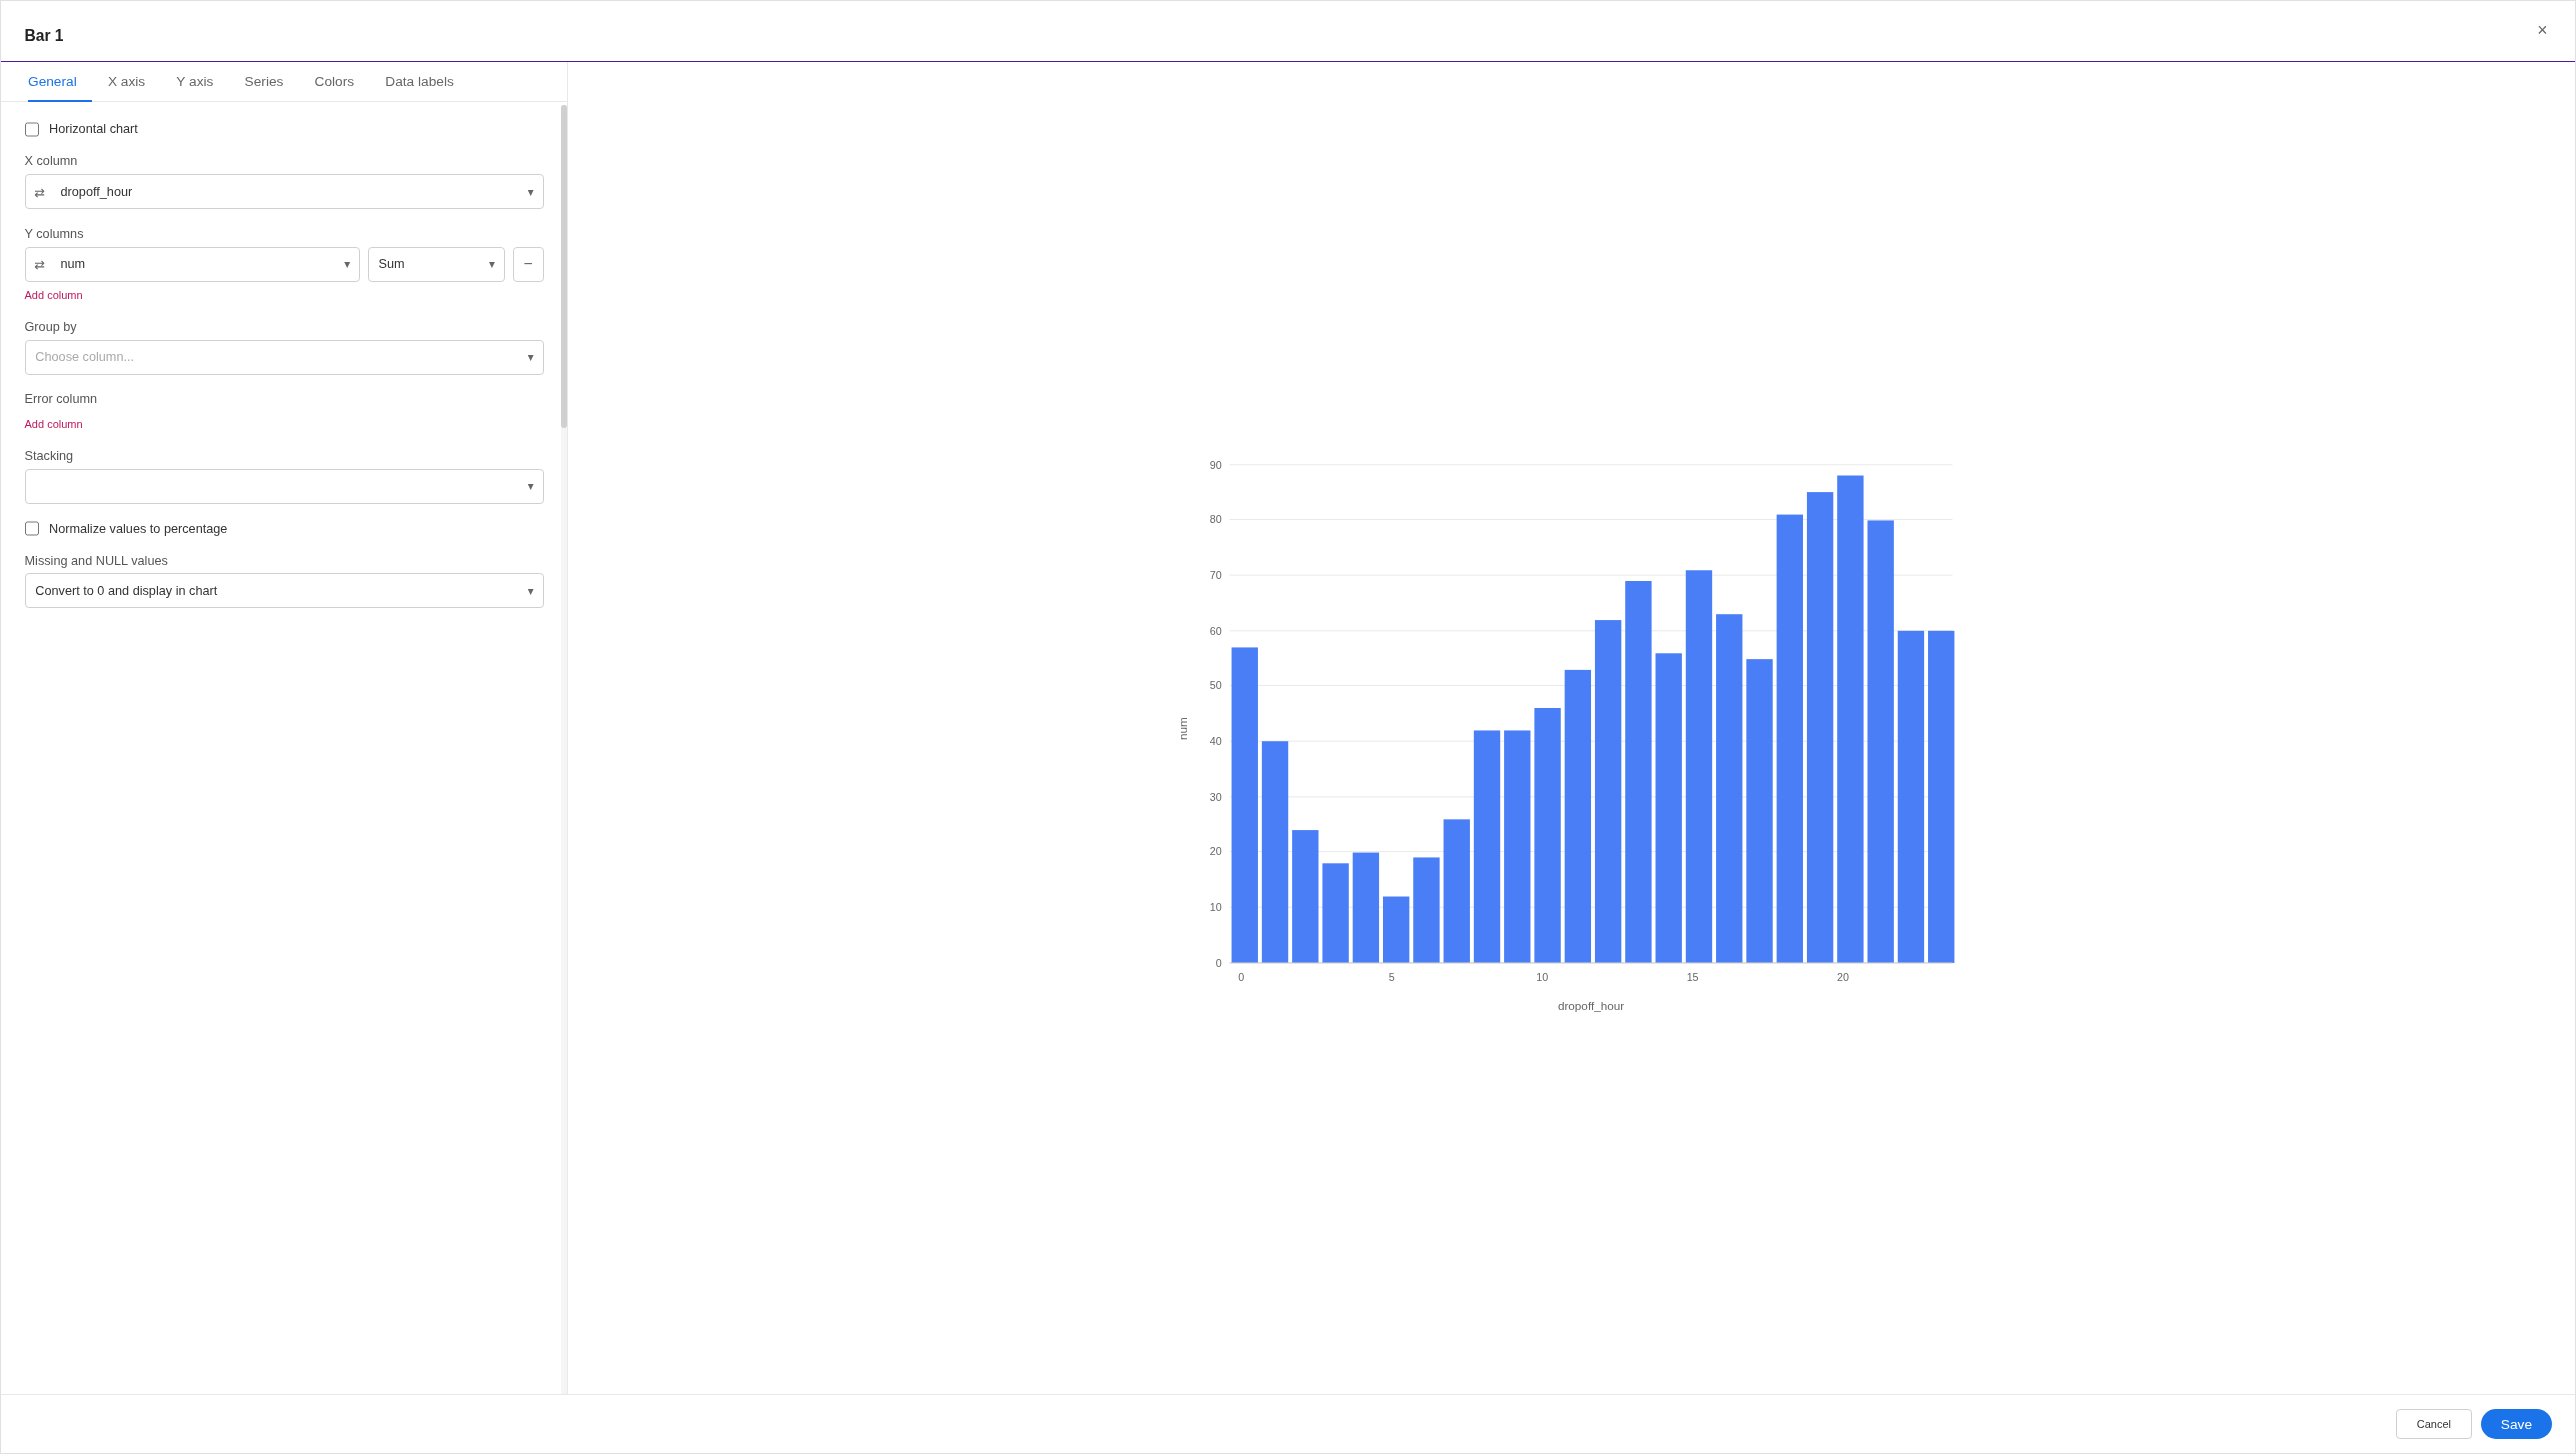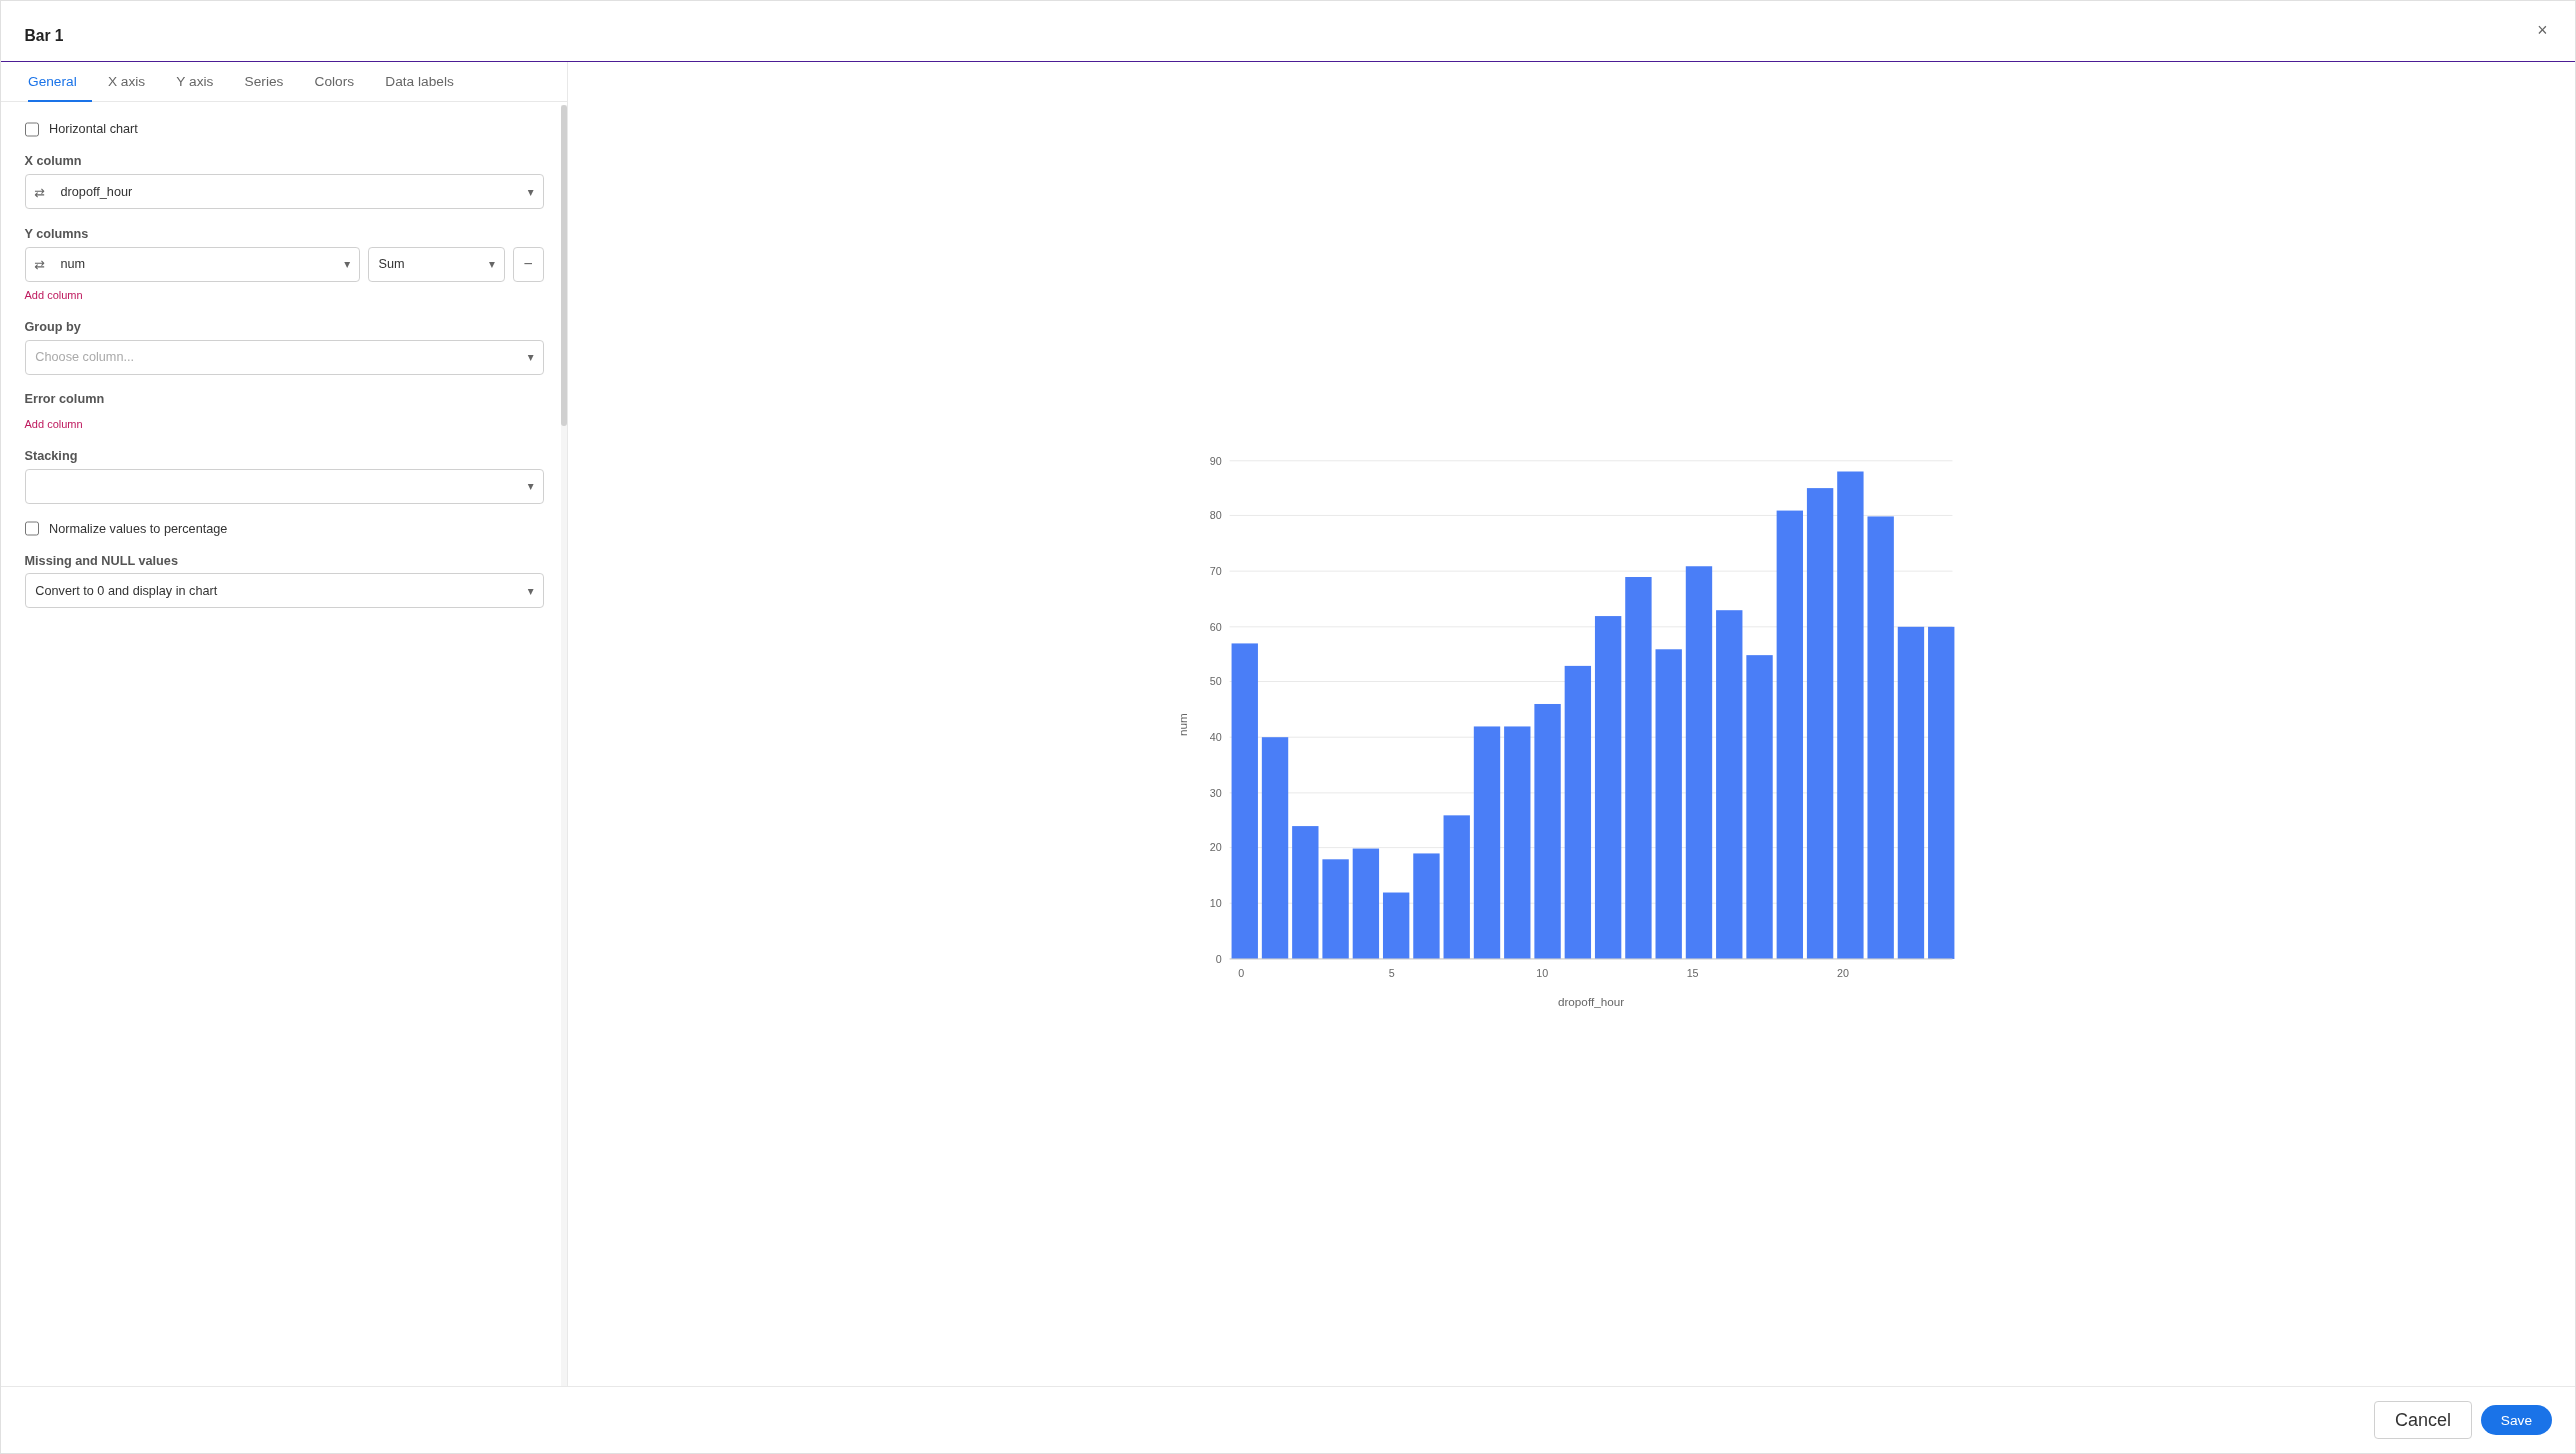--- a/index.html
+++ b/index.html
@@ -17,21 +17,21 @@
     .left-panel { width: 567px; min-width: 567px; border-right: 1px solid #e8e8e8; display: flex; flex-direction: column; overflow: hidden; }
 
     .tabs { display: flex; border-bottom: 1px solid #e8e8e8; padding: 0 27px; gap: 0; }
     .tab { padding: 11.7px 15.6px; font-size: 13.7px; color: #666; cursor: pointer; border-bottom: 2px solid transparent; margin-bottom: -1px; }
     .tab:first-child { padding-left: 0; }
     .tab.active { color: #1a73e8; border-bottom: 2px solid #1a73e8; font-weight: 500; }
 
     .panel-content { padding: 19.5px 23.5px; flex: 1; overflow-y: auto; }
 
     .form-row { margin-bottom: 17.6px; }
-    .form-label { font-size: 12.7px; color: #555; margin-bottom: 5.9px; display: block; font-weight: 700; }
+    .form-label { font-size: 12.7px; color: #555; margin-bottom: 5.9px; display: block; font-weight: 400; }
 
     .checkbox-row { display: flex; align-items: center; gap: 9.8px; margin-bottom: 17.6px; }
     .checkbox-row input[type="checkbox"] { width: 14.7px; height: 14.7px; cursor: pointer; }
     .checkbox-label { font-size: 12.7px; color: #333; text-align: center; }
 
     .select-wrapper { position: relative; }
     .select-wrapper select { width: 100%; padding: 7.8px 31px 7.8px 35px; border: 1px solid #d0d0d0; border-radius: 3.9px; background: #fff; font-size: 12.7px; color: #333; appearance: none; cursor: pointer; height: 35px; }
     .select-wrapper.no-icon select { padding-left: 9.8px; }
     .select-chevron { position: absolute; right: 9.8px; top: 50%; transform: translateY(-50%); pointer-events: none; color: #666; font-size: 11.7px; }
     .select-icon { position: absolute; left: 9.8px; top: 50%; transform: translateY(-50%); pointer-events: none; color: #666; font-size: 12.7px; }
@@ -45,21 +45,21 @@
 
     
     .right-panel { flex: 1; padding: 19.5px 29px; display: flex; align-items: center; justify-content: center; position: relative; }
 
     .chart-area { width: 100%; height: 100%; display: flex; align-items: center; justify-content: center; }
 
     svg.chart { width: 801px; height: 567px; }
 
     
     .dialog-footer { display: flex; justify-content: flex-end; align-items: center; padding: 13.7px 23.5px; border-top: 1px solid #e8e8e8; gap: 9.8px; }
-    .cancel-btn { background: #fff; border: 1px solid #d0d0d0; border-radius: 3.9px; padding: 7.8px 19.5px; font-size: 18px; color: #333; cursor: pointer; }
+    .cancel-btn { background: #fff; border: 1px solid #d0d0d0; border-radius: 3.9px; padding: 7.8px 19.5px; font-size: 11px; color: #333; cursor: pointer; }
     .save-btn { background: #1a73e8; border: none; border-radius: 15px; padding: 7.8px 19.5px; font-size: 13.7px; color: #fff; cursor: pointer; font-weight: 500; }
   </style>
 </head>
 <body>
 
 <div class="dialog">
 
   <div class="dialog-header">
     <span class="dialog-title">Bar 1</span>
     <button class="close-btn">×</button>

